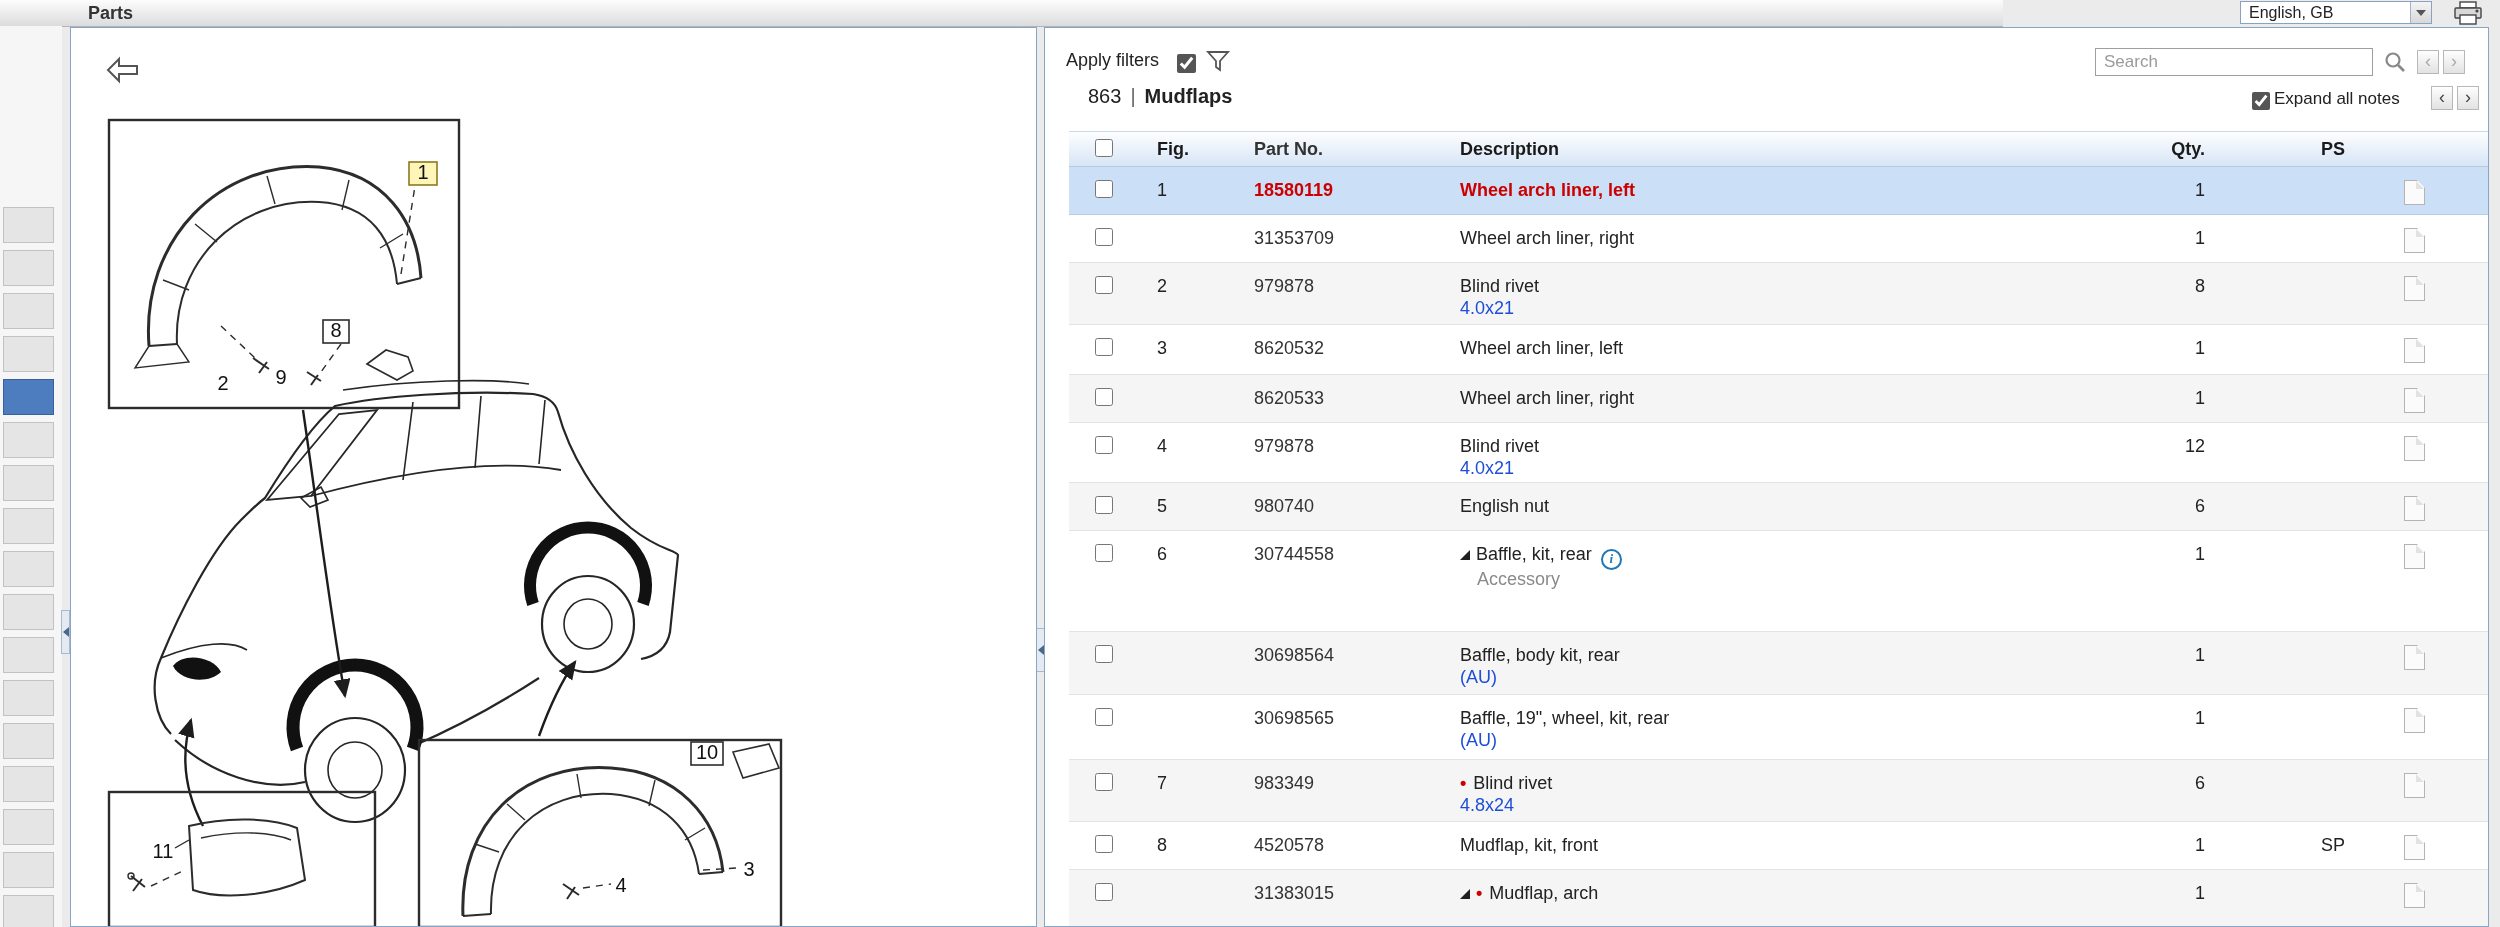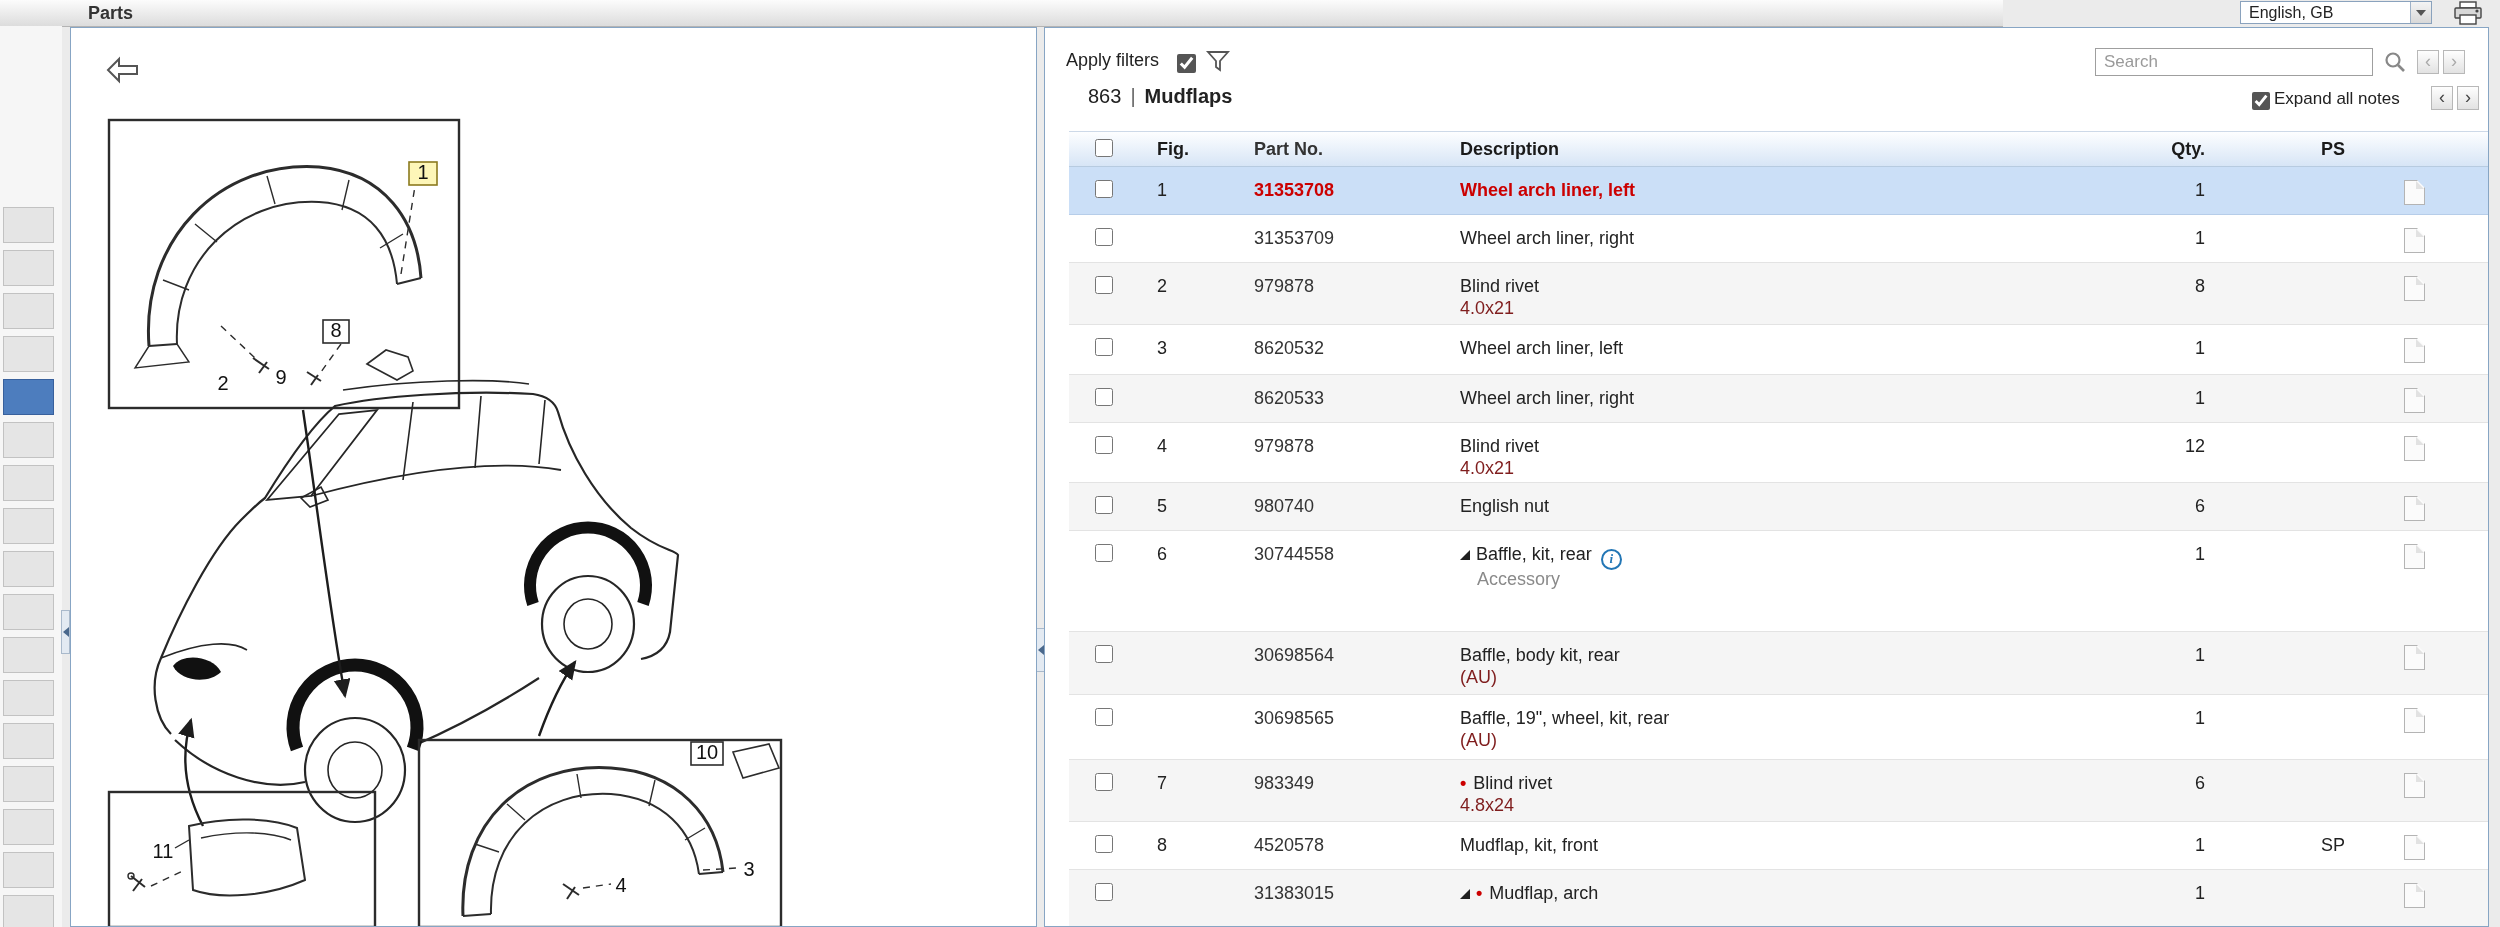--- a/index.html
+++ b/index.html
@@ -71,21 +71,21 @@
   .c-check{padding-left:26px;}
   .c-check input{width:18px;height:18px;margin:0;accent-color:#555;}
   .c-fig{padding-left:18px;}
   .c-part{color:#333;}
   .sel .c-part{color:#cc0000;font-weight:bold;}
   .sel .c-desc .d1 .dtext{color:#cc0000;font-weight:bold;}
   .c-qty{text-align:right;padding-right:10px;}
   .c-ps{padding-left:106px;}
   .c-note{padding-left:25px;}
   .d1{line-height:20px;}
-  .d2{line-height:20px;margin-top:2px;color:#7f1d1d;}
+  .d2{line-height:20px;margin-top:2px;color:#1d4ed8;}
   .note-line{line-height:19px;color:#8a8a8a;padding-left:17px;}
   .nl1{margin-top:14px;}
   .mk{display:inline-block;width:0;height:0;border-left:10px solid transparent;border-bottom:10px solid #1f1f1f;
       margin-right:6px;}
   .blt::before{content:"\2022";color:#cc0000;font-weight:bold;margin-right:7px;}
   .info{display:inline-block;width:17px;height:17px;border:2px solid #2276b5;border-radius:50%;
         margin-left:9px;text-align:center;vertical-align:-3px;cursor:pointer;}
   .info::before{content:"i";font-family:"Liberation Serif",serif;font-style:italic;font-weight:bold;
                 font-size:13px;line-height:16px;color:#2276b5;display:block;}
   .note-ic{display:inline-block;width:19px;height:23px;background:#fbfbfb;border:1px solid #b4b4b4;
@@ -270,21 +270,21 @@
     <div class="c-qty">Qty.</div>
     <div class="c-ps">PS</div>
     <div class="c-note"></div>
   </div>
 
   <div class="tbody">
 
     <div class="trow tgrid sel" style="height:48px">
       <div class="c-check"><input type="checkbox" style=""></div>
       <div class="c-fig">1</div>
-      <div class="c-part">31353708</div>
+      <div class="c-part">18580119</div>
       <div class="c-desc">
           <div class="d1"><span class="dtext">Wheel arch liner, left</span></div>
         </div>
       <div class="c-qty">1</div>
       <div class="c-ps"></div>
       <div class="c-note"><span class="note-ic"></span></div>
     </div>
 
     <div class="trow tgrid" style="height:48px">
       <div class="c-check"><input type="checkbox" style=""></div>

